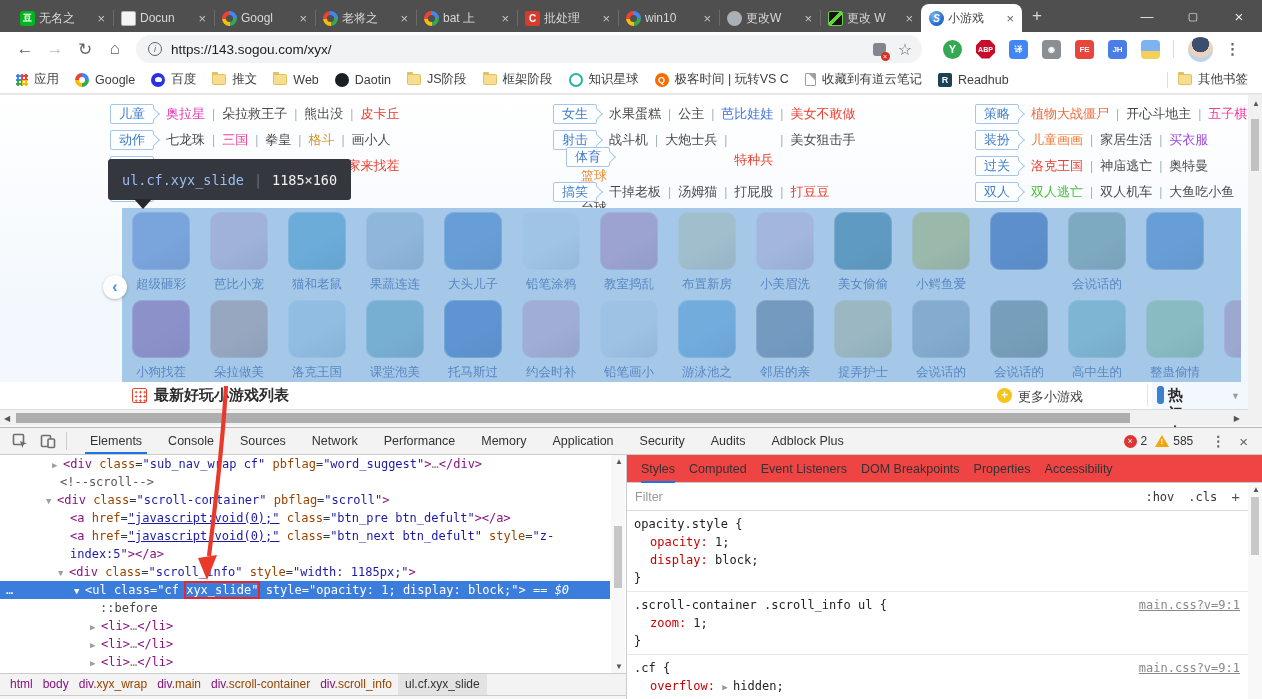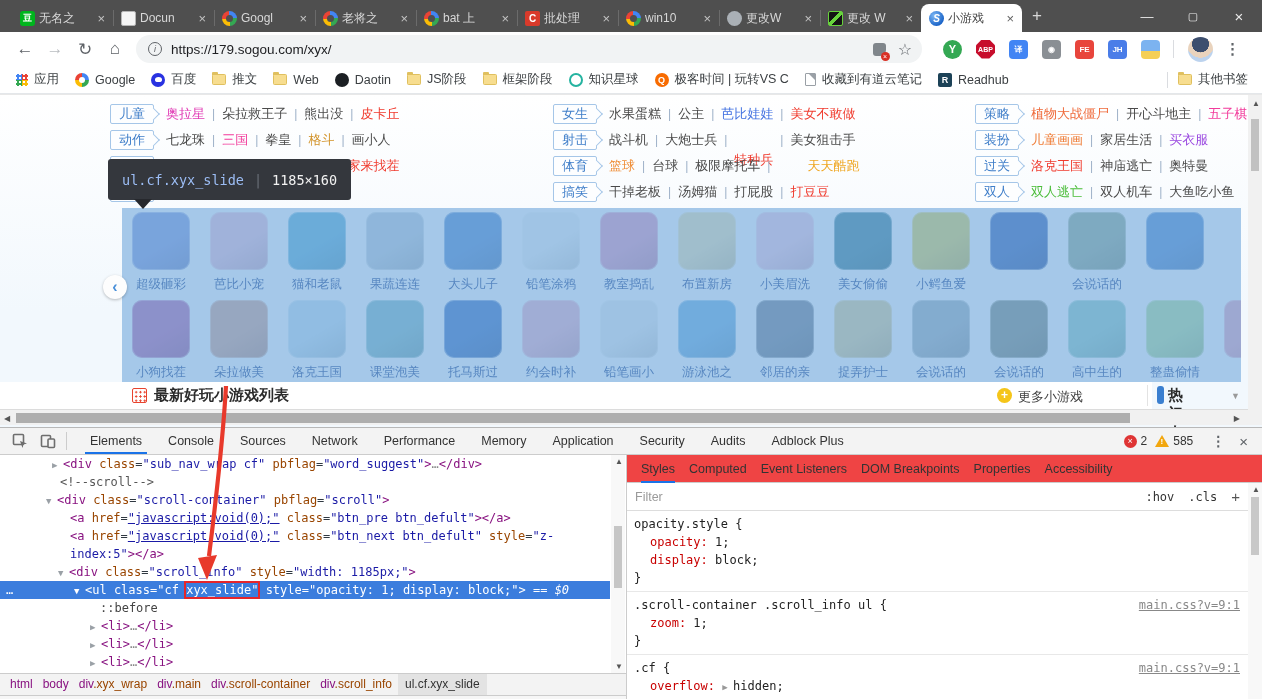--- a/index.html
+++ b/index.html
@@ -264,21 +264,21 @@
   </div>
 </div>
 
 <div id="toolbar">
   <span class="navico" style="margin-left:10px;">←</span>
   <span class="navico disabled">→</span>
   <span class="navico">↻</span>
   <span class="navico">⌂</span>
   <div id="omnibox">
     <span id="infoicon">i</span>
-    <span id="urltext">https://179.sogou.com/xyx/</span>
+    <span id="urltext">https://143.sogou.com/xyx/</span>
     <span id="blockedico"></span>
     <span id="staricon">☆</span>
   </div>
   <div id="extrow">
       <span class="ext circle" style="background: rgb(52, 168, 83);">Y</span>
       <span class="ext octa" style="background: rgb(199, 13, 44);">ABP</span>
       <span class="ext " style="background: rgb(66, 133, 244);">译</span>
       <span class="ext " style="background: rgb(138, 143, 148);">◉</span>
       <span class="ext " style="background: rgb(232, 69, 60);">FE</span>
       <span class="ext " style="background: rgb(74, 125, 232);">JH</span>
@@ -405,21 +405,21 @@
         <div class="crow" style="position: absolute; top: 35px; left: 0px;">
           <span class="tagchip">射击</span>
           <span class="clink" style="color: rgb(74, 74, 74);">战斗机</span>
           <span class="csep">|</span>
           <span class="clink" style="color: rgb(74, 74, 74);">大炮士兵</span>
           <span class="csep">|</span>
           <span class="clink" style="color: rgb(240, 59, 46); margin-top: 40px;">特种兵</span>
           <span class="csep">|</span>
           <span class="clink" style="color: rgb(74, 74, 74);">美女狙击手</span>
         </div>
-        <div class="crow" style="position: absolute; top: 61px; left: 0px;">
+        <div class="crow" style="position: absolute; top: 52px; left: 0px; flex-direction: column;">
           <span class="tagchip">体育</span>
           <span class="clink" style="color: rgb(239, 139, 51);">篮球</span>
           <span class="csep">|</span>
           <span class="clink" style="color: rgb(74, 74, 74);">台球</span>
           <span class="csep">|</span>
           <span class="clink" style="color: rgb(74, 74, 74);">极限摩托车</span>
           <span class="csep">|</span>
           <span class="clink" style="color: rgb(239, 167, 35); margin-left: 30px;">天天酷跑</span>
         </div>
         <div class="crow" style="position: absolute; top: 87px; left: 0px;">

